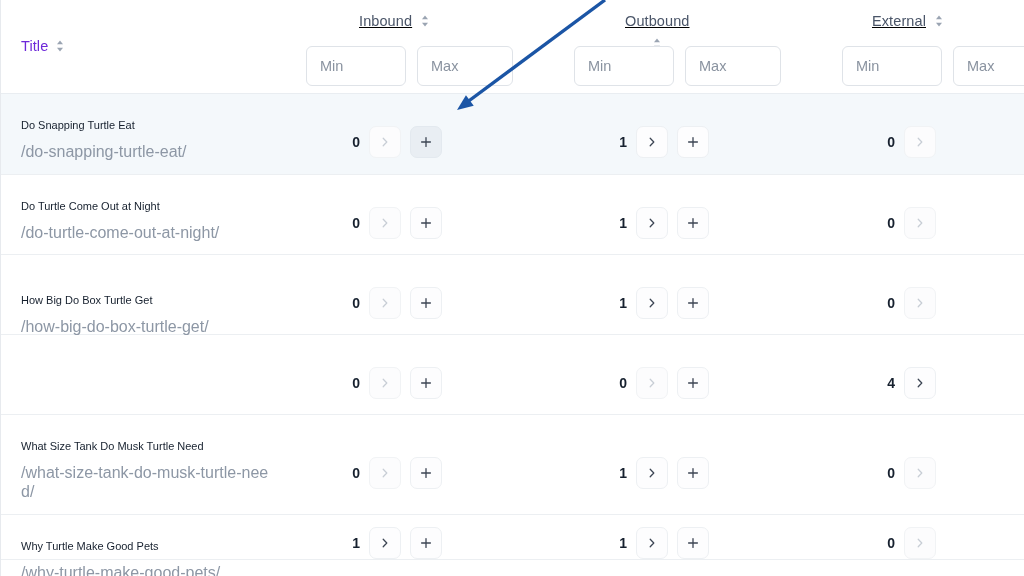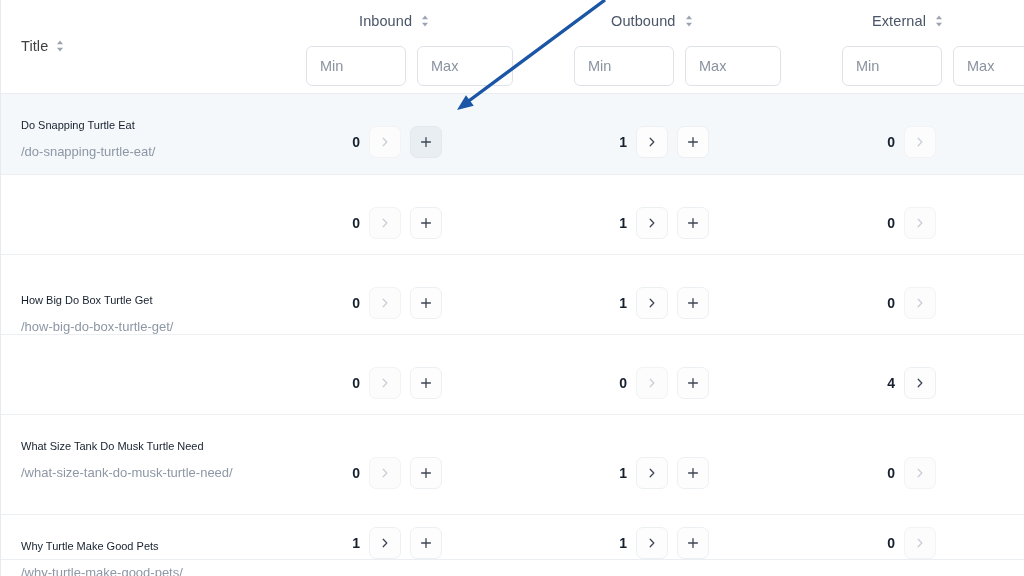--- a/index.html
+++ b/index.html
@@ -33,30 +33,31 @@
   .col-title-head {
     position: absolute;
     left: 20px;
     top: 38px;
     display: flex;
     align-items: center;
     gap: 7px;
   }
   .col-label {
     font-size: 14.5px;
-    color: #404040;
+    color: #6d28d9;
     letter-spacing: .1px;
   }
 
   .grouphead {
     position: absolute;
     top: 13px;
     display: flex;
     align-items: center;
     gap: 8px;
+    text-decoration: underline;
   }
   .grouphead .col-label { font-size: 14.5px; color: #4a5568; }
 
   .sort-ico {
     display: inline-block;
     width: 10px;
     height: 14px;
     position: relative;
     flex: none;
   }
@@ -92,21 +93,21 @@
     width: 258px;
   }
   .r-title {
     font-size: 11px;
     color: #16202e;
     line-height: 18px;
     font-weight: 400;
   }
   .r-url {
     margin-top: 8px;
-    font-size: 13px;
+    font-size: 16px;
     color: #8d97a5;
     line-height: 19px;
     word-break: break-all;
   }
 
   .metric {
     position: absolute;
     display: flex;
     align-items: center;
     gap: 9px;
@@ -165,21 +166,21 @@
           <path d="M5 1.6 L8 5.2 L2 5.2 Z" fill="#9aa4b2"></path>
           <path d="M5 12.4 L8 8.8 L2 8.8 Z" fill="#9aa4b2"></path>
         </svg>
       </span>
     </div>
     <div class="filters" style="left:305px;">
       <div class="fbox w100">Min</div>
       <div class="fbox w96">Max</div>
     </div>
 
-    <div class="grouphead" style="left:610px;">
+    <div class="grouphead" style="left:624px;flex-direction:column;">
       <span class="col-label">Outbound</span>
       <span class="sort-ico">
         <svg width="10" height="14" viewBox="0 0 10 14">
           <path d="M5 1.6 L8 5.2 L2 5.2 Z" fill="#9aa4b2"></path>
           <path d="M5 12.4 L8 8.8 L2 8.8 Z" fill="#9aa4b2"></path>
         </svg>
       </span>
     </div>
     <div class="filters" style="left:573px;">
       <div class="fbox w100">Min</div>
@@ -237,20 +238,24 @@
         <div class="metric" style="left: 885px; top: 32px;">
           <span class="mnum">0</span>
           <div class="mbtn dim">
             <svg width="14" height="14" viewBox="0 0 14 14">
               <path d="M5.2 3.2 L8.8 7 L5.2 10.8" fill="none" stroke="#c8ced6" stroke-width="1.25" stroke-linecap="round" stroke-linejoin="round"></path>
             </svg>
           </div>
         </div>
       </div>
       <div class="row" style="height: 80px;">
+        <div class="cell-title" style="top: 22px;">
+          <div class="r-title">Do Turtle Come Out at Night</div>
+          <div class="r-url">/do-turtle-come-out-at-night/</div>
+        </div>
         <div class="metric" style="left: 350px; top: 32px;">
           <span class="mnum">0</span>
           <div class="mbtn dim">
             <svg width="14" height="14" viewBox="0 0 14 14">
               <path d="M5.2 3.2 L8.8 7 L5.2 10.8" fill="none" stroke="#c8ced6" stroke-width="1.25" stroke-linecap="round" stroke-linejoin="round"></path>
             </svg>
           </div>
           <div class="mbtn">
             <svg width="14" height="14" viewBox="0 0 14 14">
               <path d="M7 2.6 V11.4 M2.6 7 H11.4" fill="none" stroke="#3d4654" stroke-width="1.3" stroke-linecap="round"></path>

